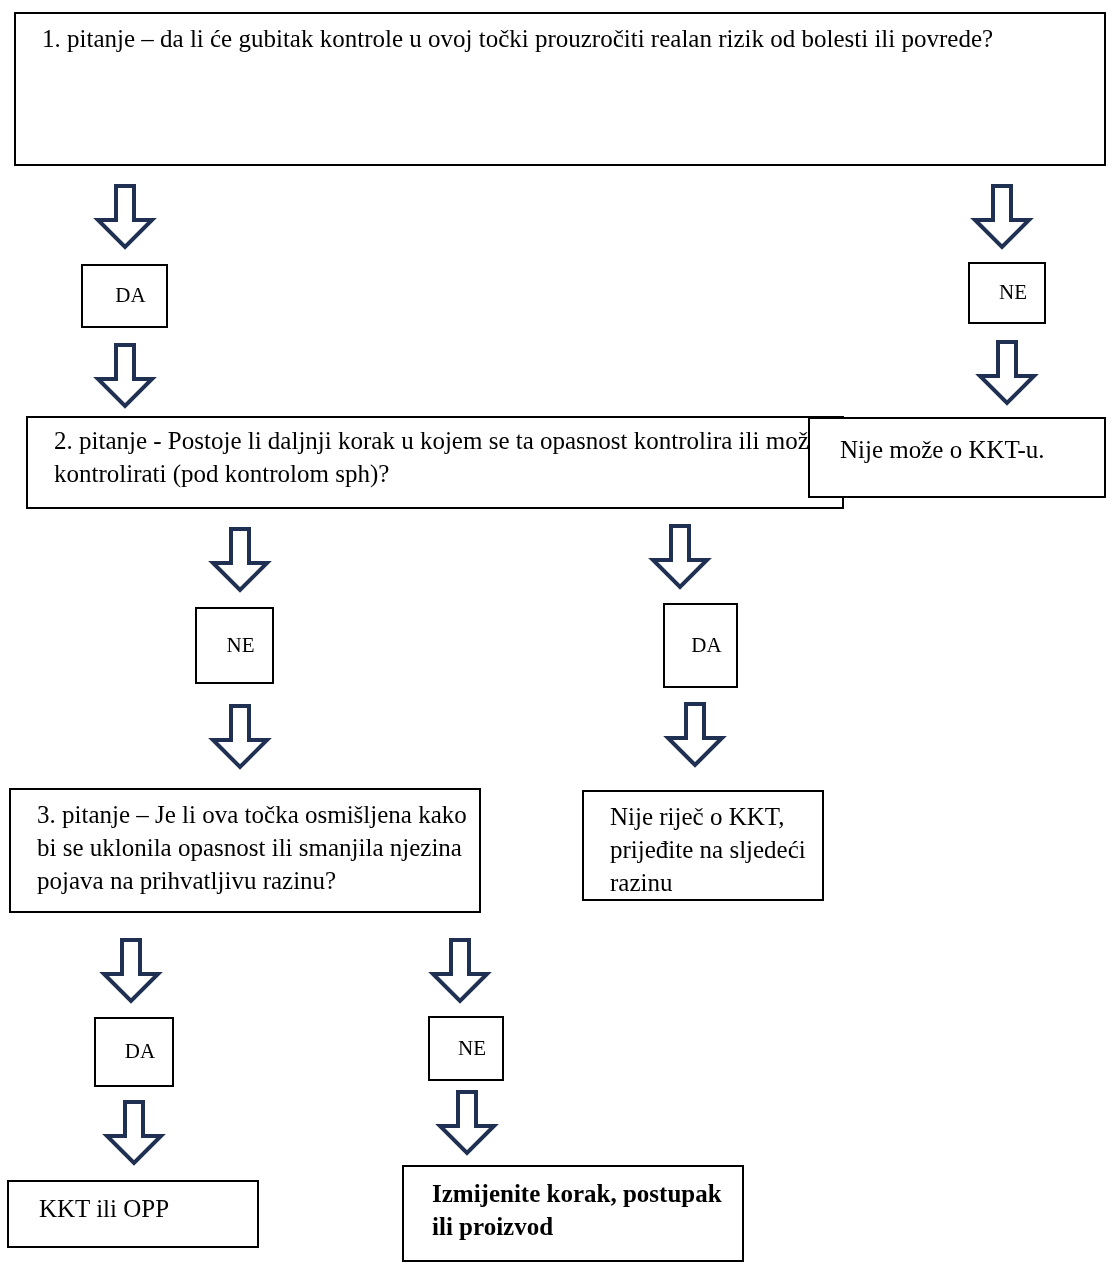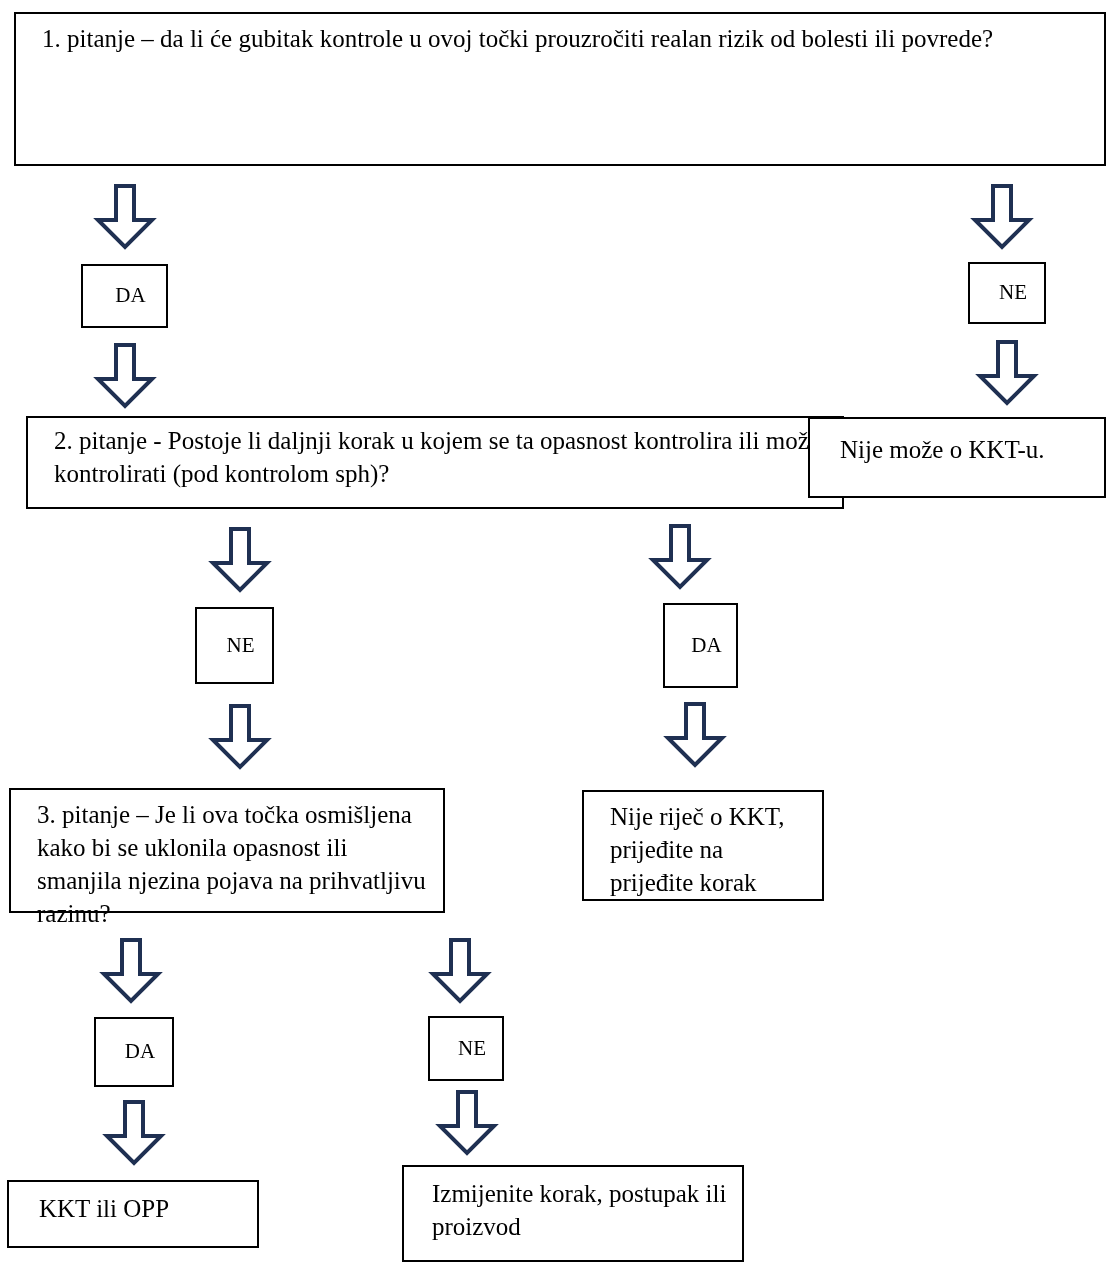--- a/index.html
+++ b/index.html
@@ -128,26 +128,26 @@
       <polygon points="21,2 39,2 39,36 57,36 30,63 3,36 21,36" fill="#FFFFFF" stroke="#1F3052" stroke-width="4" stroke-linejoin="miter"></polygon>
     </svg>
   </div>
 
   <div class="arrow" style="left:665px; top:702px; width:60px; height:66px;">
     <svg viewBox="0 0 60 66" preserveAspectRatio="none">
       <polygon points="21,2 39,2 39,36 57,36 30,63 3,36 21,36" fill="#FFFFFF" stroke="#1F3052" stroke-width="4" stroke-linejoin="miter"></polygon>
     </svg>
   </div>
 
-  <div class="node" style="left:9px; top:788px; width:436px; height:125px;">
+  <div class="node" style="left:9px; top:788px; width:472px; height:125px;">
     <div class="txt" style="top:8px;">3. pitanje – Je li ova točka osmišljena kako bi se uklonila opasnost ili smanjila njezina pojava na prihvatljivu razinu?</div>
   </div>
 
   <div class="node" style="left:582px; top:790px; width:242px; height:111px;">
-    <div class="txt" style="top:8px; left:14px;">Nije riječ o KKT, prijeđite na prijeđite korak</div>
+    <div class="txt" style="top:8px; left:14px;">Nije riječ o KKT, prijeđite na sljedeći razinu</div>
   </div>
 
   <div class="arrow" style="left:101px; top:938px; width:60px; height:66px;">
     <svg viewBox="0 0 60 66" preserveAspectRatio="none">
       <polygon points="21,2 39,2 39,36 57,36 30,63 3,36 21,36" fill="#FFFFFF" stroke="#1F3052" stroke-width="4" stroke-linejoin="miter"></polygon>
     </svg>
   </div>
 
   <div class="arrow" style="left:430px; top:938px; width:60px; height:66px;">
     <svg viewBox="0 0 60 66" preserveAspectRatio="none">
@@ -173,16 +173,16 @@
     <svg viewBox="0 0 60 66" preserveAspectRatio="none">
       <polygon points="21,2 39,2 39,36 57,36 30,63 3,36 21,36" fill="#FFFFFF" stroke="#1F3052" stroke-width="4" stroke-linejoin="miter"></polygon>
     </svg>
   </div>
 
   <div class="node" style="left:7px; top:1180px; width:252px; height:68px;padding-left:20px;">
     <div class="txt" style="top:10px; left:18px;">KKT ili OPP</div>
   </div>
 
   <div class="node" style="left:402px; top:1165px; width:342px; height:97px;">
-    <div class="txt" style="top:10px; left:16px;">Izmijenite korak, postupak ili proizvod</div>
+    <div class="txt" style="top:10px; left:16px;font-weight:bold;">Izmijenite korak, postupak ili proizvod</div>
   </div>
 
 </div>
 
 </body></html>

